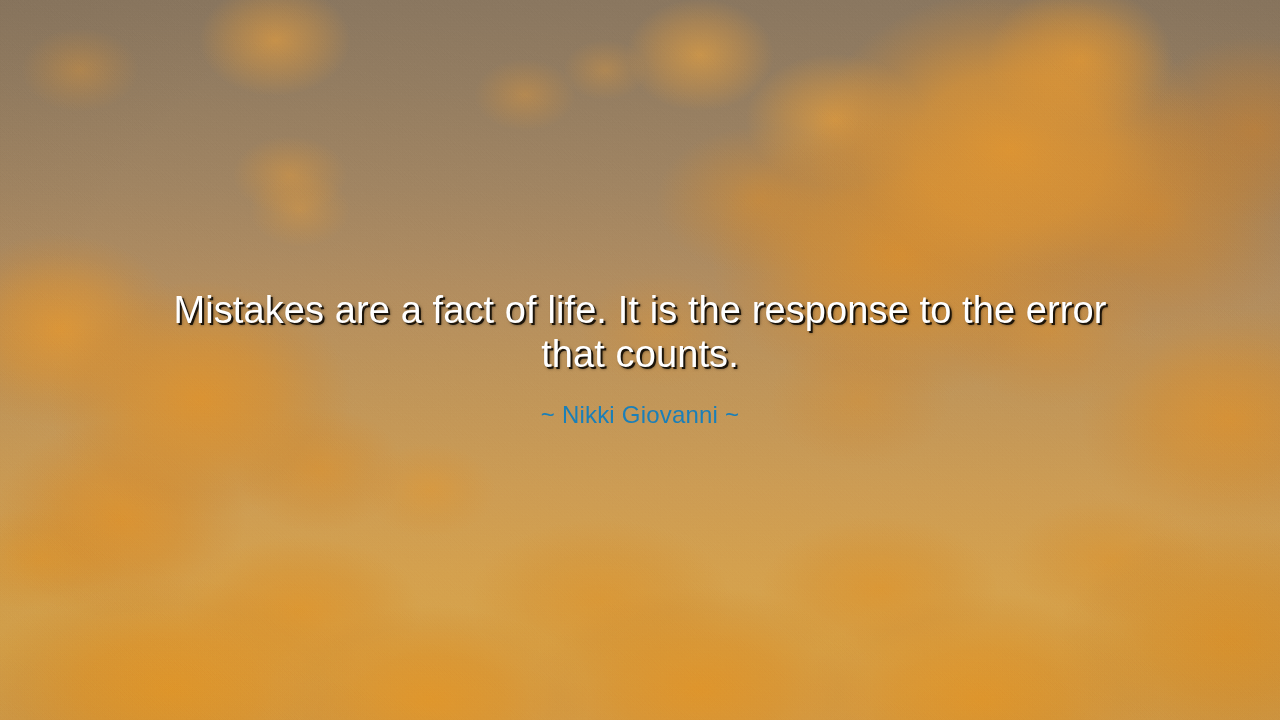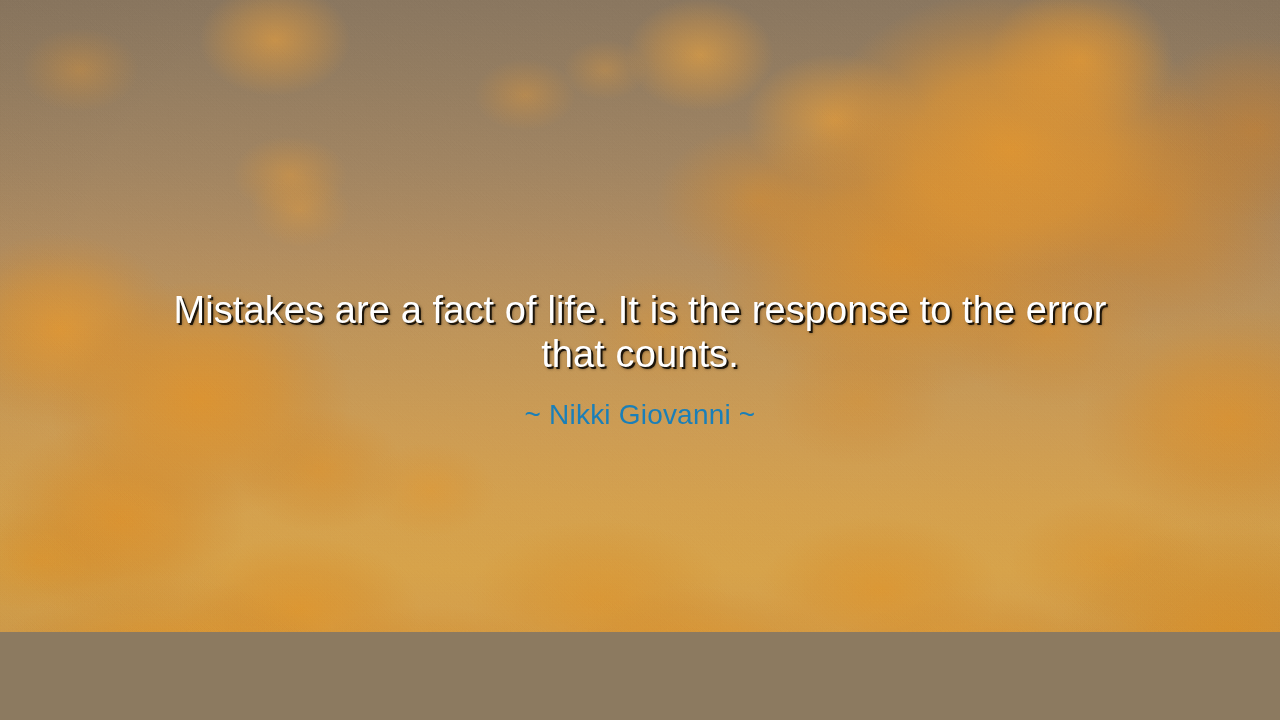--- a/index.html
+++ b/index.html
@@ -8,21 +8,21 @@
     padding: 0;
     width: 1280px;
     height: 720px;
     overflow: hidden;
     background: #8c7a60;
   }
 
   #quote-card {
     position: relative;
     width: 1280px;
-    height: 632px;
+    height: 720px;
     overflow: hidden;
     font-family: "Liberation Sans", sans-serif;
   }
 
   
   .sky-base {
     position: absolute;
     inset: 0;
     background:
       linear-gradient(to bottom,
@@ -153,21 +153,21 @@
     letter-spacing: 0.1px;
     text-shadow:
       2px 2px 0 rgba(20,14,6,0.92),
       2px 2px 3px rgba(20,14,6,0.55);
     max-width: 1000px;
     margin: 0 auto;
   }
 
   .quote-attribution {
     margin: 18px auto 0 auto;
-    font-size: 28px;
+    font-size: 24px;
     line-height: 42px;
     font-weight: 400;
     color: #1a7fb8;
     letter-spacing: 0.2px;
   }
 </style>
 </head>
 <body>
 
 <div id="quote-card">

